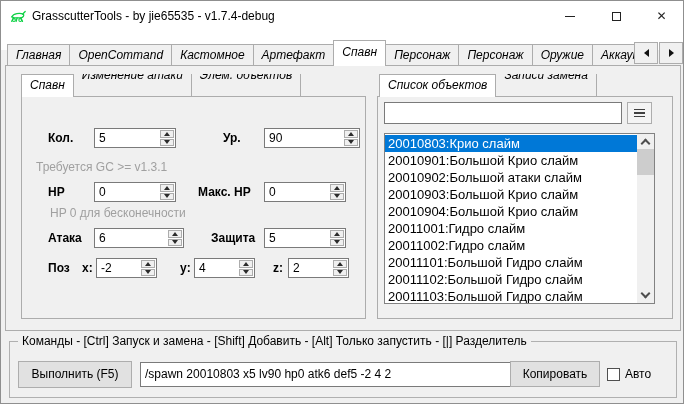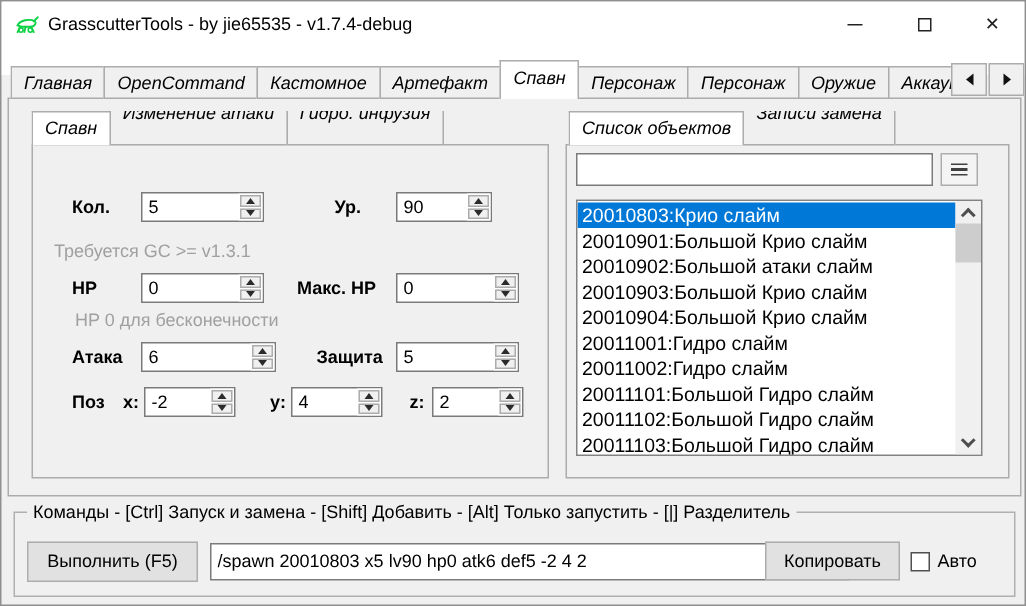--- a/index.html
+++ b/index.html
@@ -124,21 +124,21 @@
     </div>
   <div class="scrollbtn" style="left:658px">
       <div class="tri-right"></div>
     </div>
 
   <div class="page" id="page-outer"></div>
 
   <div class="tabstrip subtabs" style="left:20px;top:73px;width:340px;">
       <div class="tab active">Спавн</div>
       <div class="tab">Изменение атаки</div>
-      <div class="tab">Гидро. инфузия</div>
+      <div class="tab">Элем. объектов</div>
     </div>
   <div class="page" id="page-left"></div>
 
   <span class="flabel" style="left:47px;top:127px">Кол.</span>
   <span class="flabel" style="left:222px;top:127px">Ур.</span>
   <span class="fnote" style="left:35px;top:159px">Требуется GC &gt;= v1.3.1</span>
   <span class="flabel" style="left:47px;top:181px">HP</span>
   <span class="flabel" style="left:197px;top:181px">Макс. HP</span>
   <span class="fnote" style="left:49px;top:205px">HP 0 для бесконечности</span>
   <span class="flabel" style="left:47px;top:227px">Атака</span>
@@ -152,21 +152,21 @@
     <div class="val">5</div>
     <div class="btns">
         <div class="sbtn">
           <div class="tri-up"></div>
         </div>
         <div class="sbtn">
           <div class="tri-down"></div>
         </div>
       </div>
   </div>
-  <div class="spin" style="left:263px;top:127px;width:64px">
+  <div class="spin" style="left:263px;top:127px;width:96px">
     <div class="val">90</div>
     <div class="btns">
         <div class="sbtn">
           <div class="tri-up"></div>
         </div>
         <div class="sbtn">
           <div class="tri-down"></div>
         </div>
       </div>
   </div>

